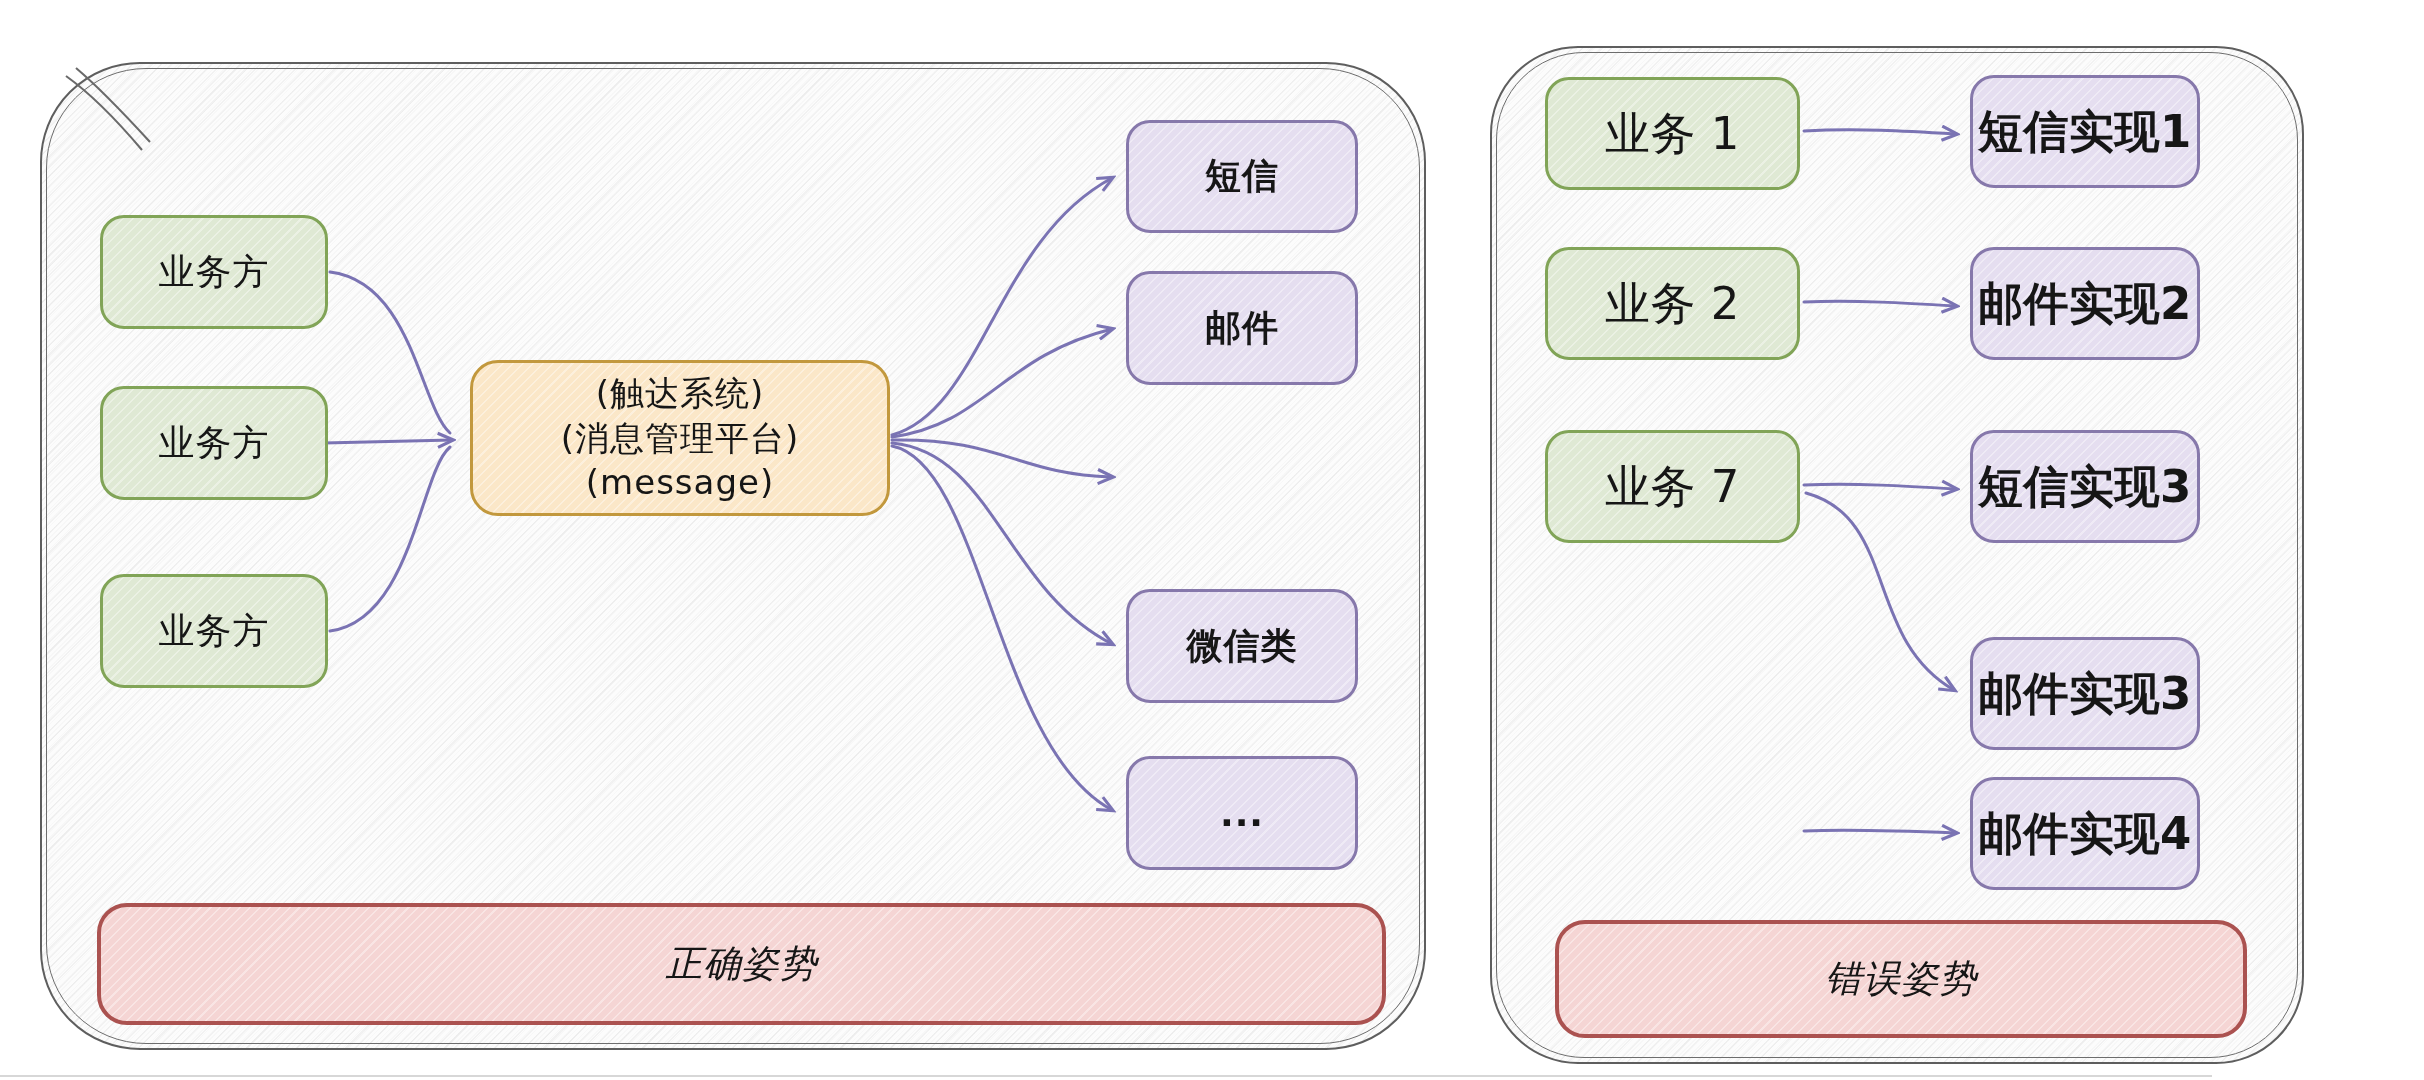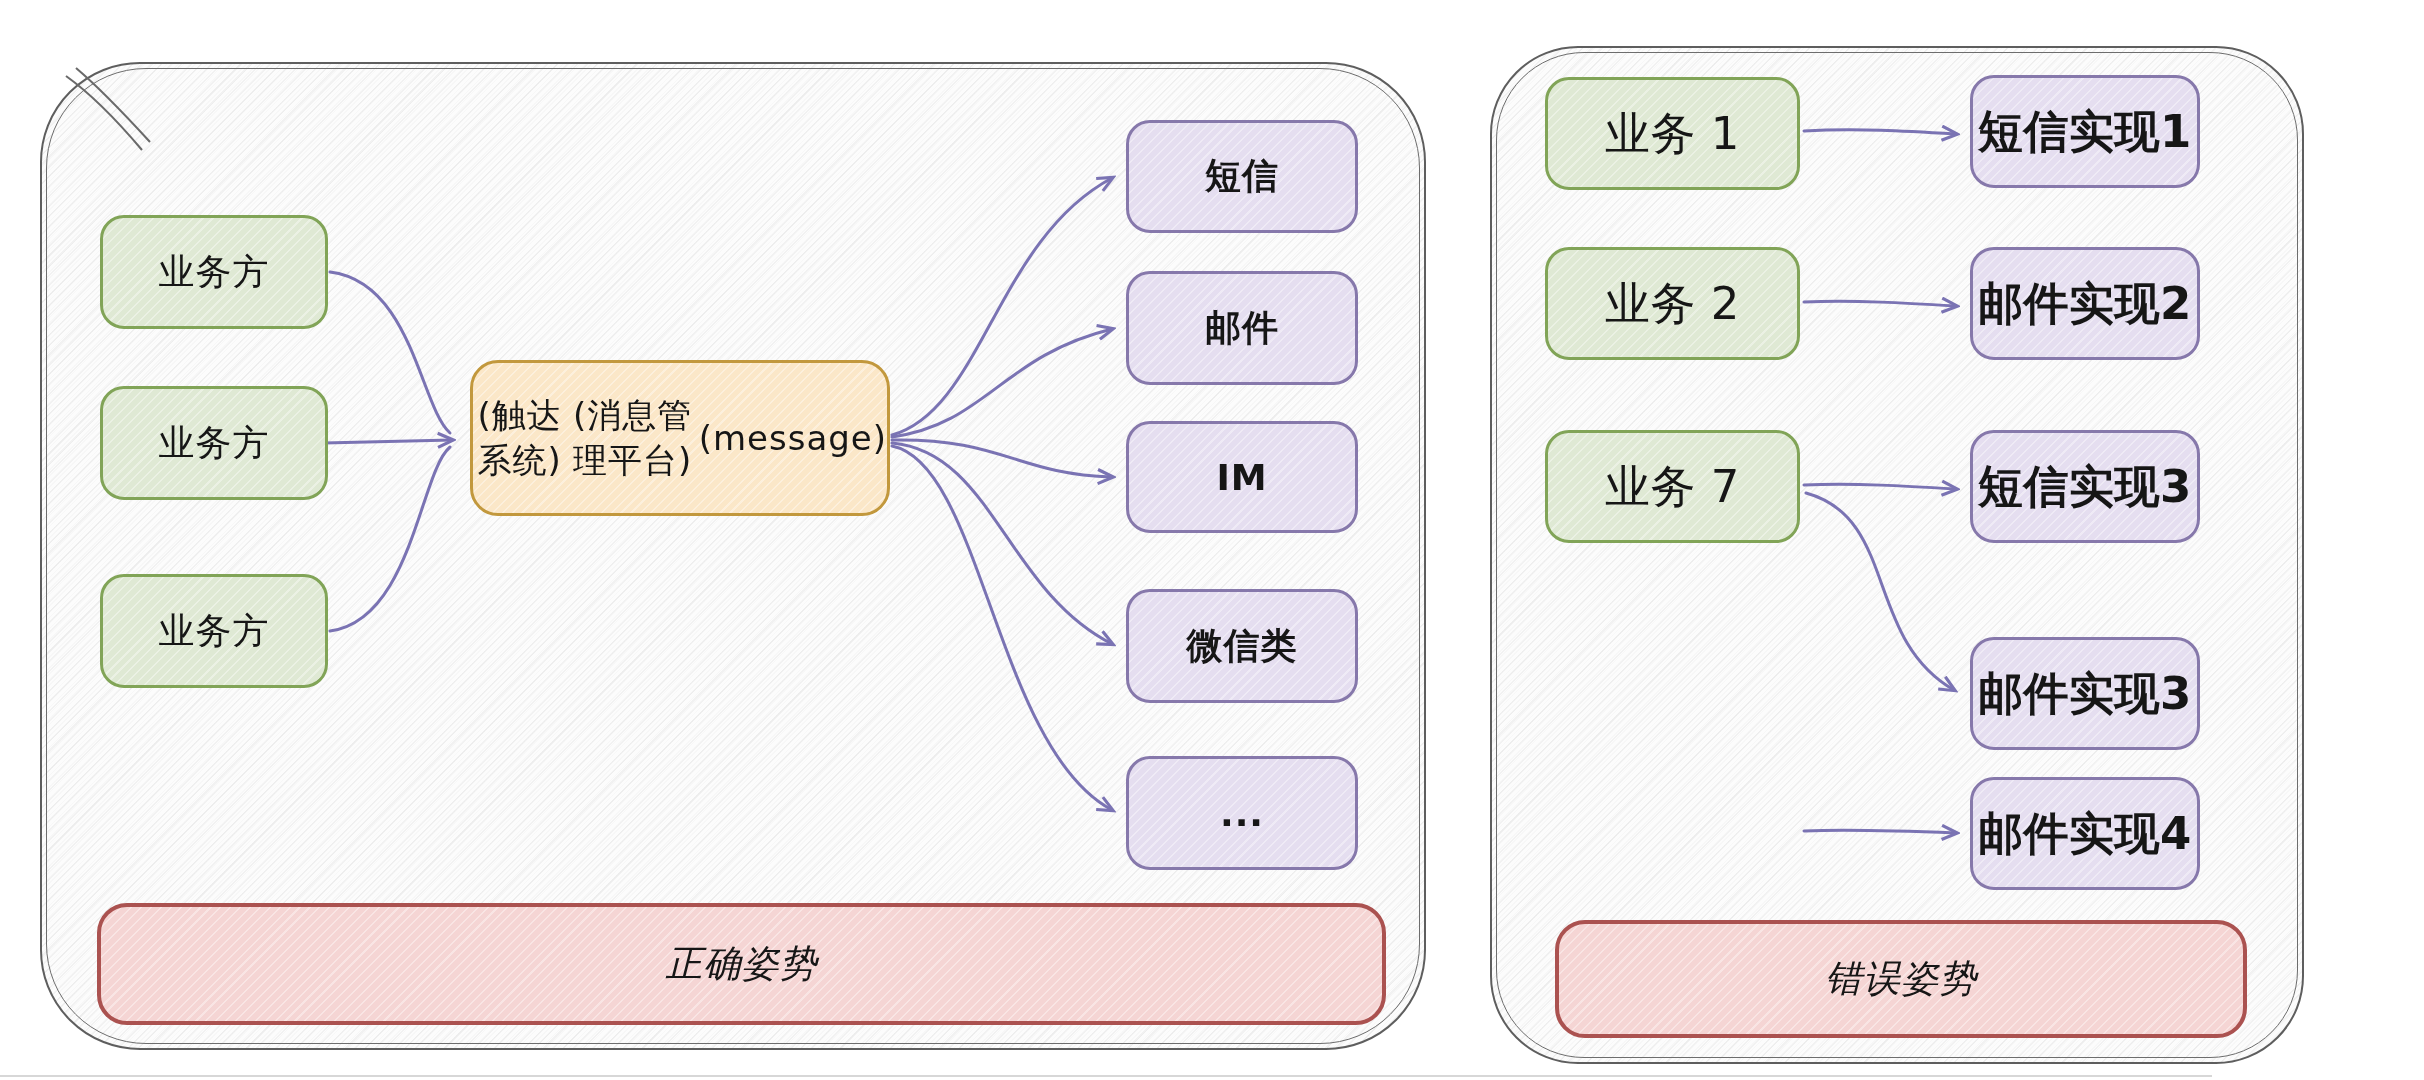--- a/index.html
+++ b/index.html
@@ -82,34 +82,31 @@
   <div class="node green" style="left:100px;top:215px;width:228px;height:114px">
     <span>业务方</span>
   </div>
   <div class="node green" style="left:100px;top:386px;width:228px;height:114px">
     <span>业务方</span>
   </div>
   <div class="node green" style="left:100px;top:574px;width:228px;height:114px">
     <span>业务方</span>
   </div>
 
-  <div class="node orange" style="left:470px;top:360px;width:420px;height:156px;">
+  <div class="node orange" style="left:470px;top:360px;width:420px;height:156px;flex-direction:column">
     <div class="hub-line">(触达系统)</div>
     <div class="hub-line">(消息管理平台)</div>
     <div class="hub-line">(message)</div>
   </div>
 
   <div class="node purple" style="left:1126px;top:120px;width:232px;height:113px">
     <span>短信</span>
   </div>
   <div class="node purple" style="left:1126px;top:271px;width:232px;height:114px">
     <span>邮件</span>
-  </div>
-  <div class="node purple" style="left:1126px;top:421px;width:232px;height:112px">
-    <span>IM</span>
   </div>
   <div class="node purple" style="left:1126px;top:589px;width:232px;height:114px">
     <span>微信类</span>
   </div>
   <div class="node purple" style="left:1126px;top:756px;width:232px;height:114px">
     <span>...</span>
   </div>
 
   <div class="node red" style="left:97px;top:903px;width:1289px;height:122px">
     <span>正确姿势</span>

